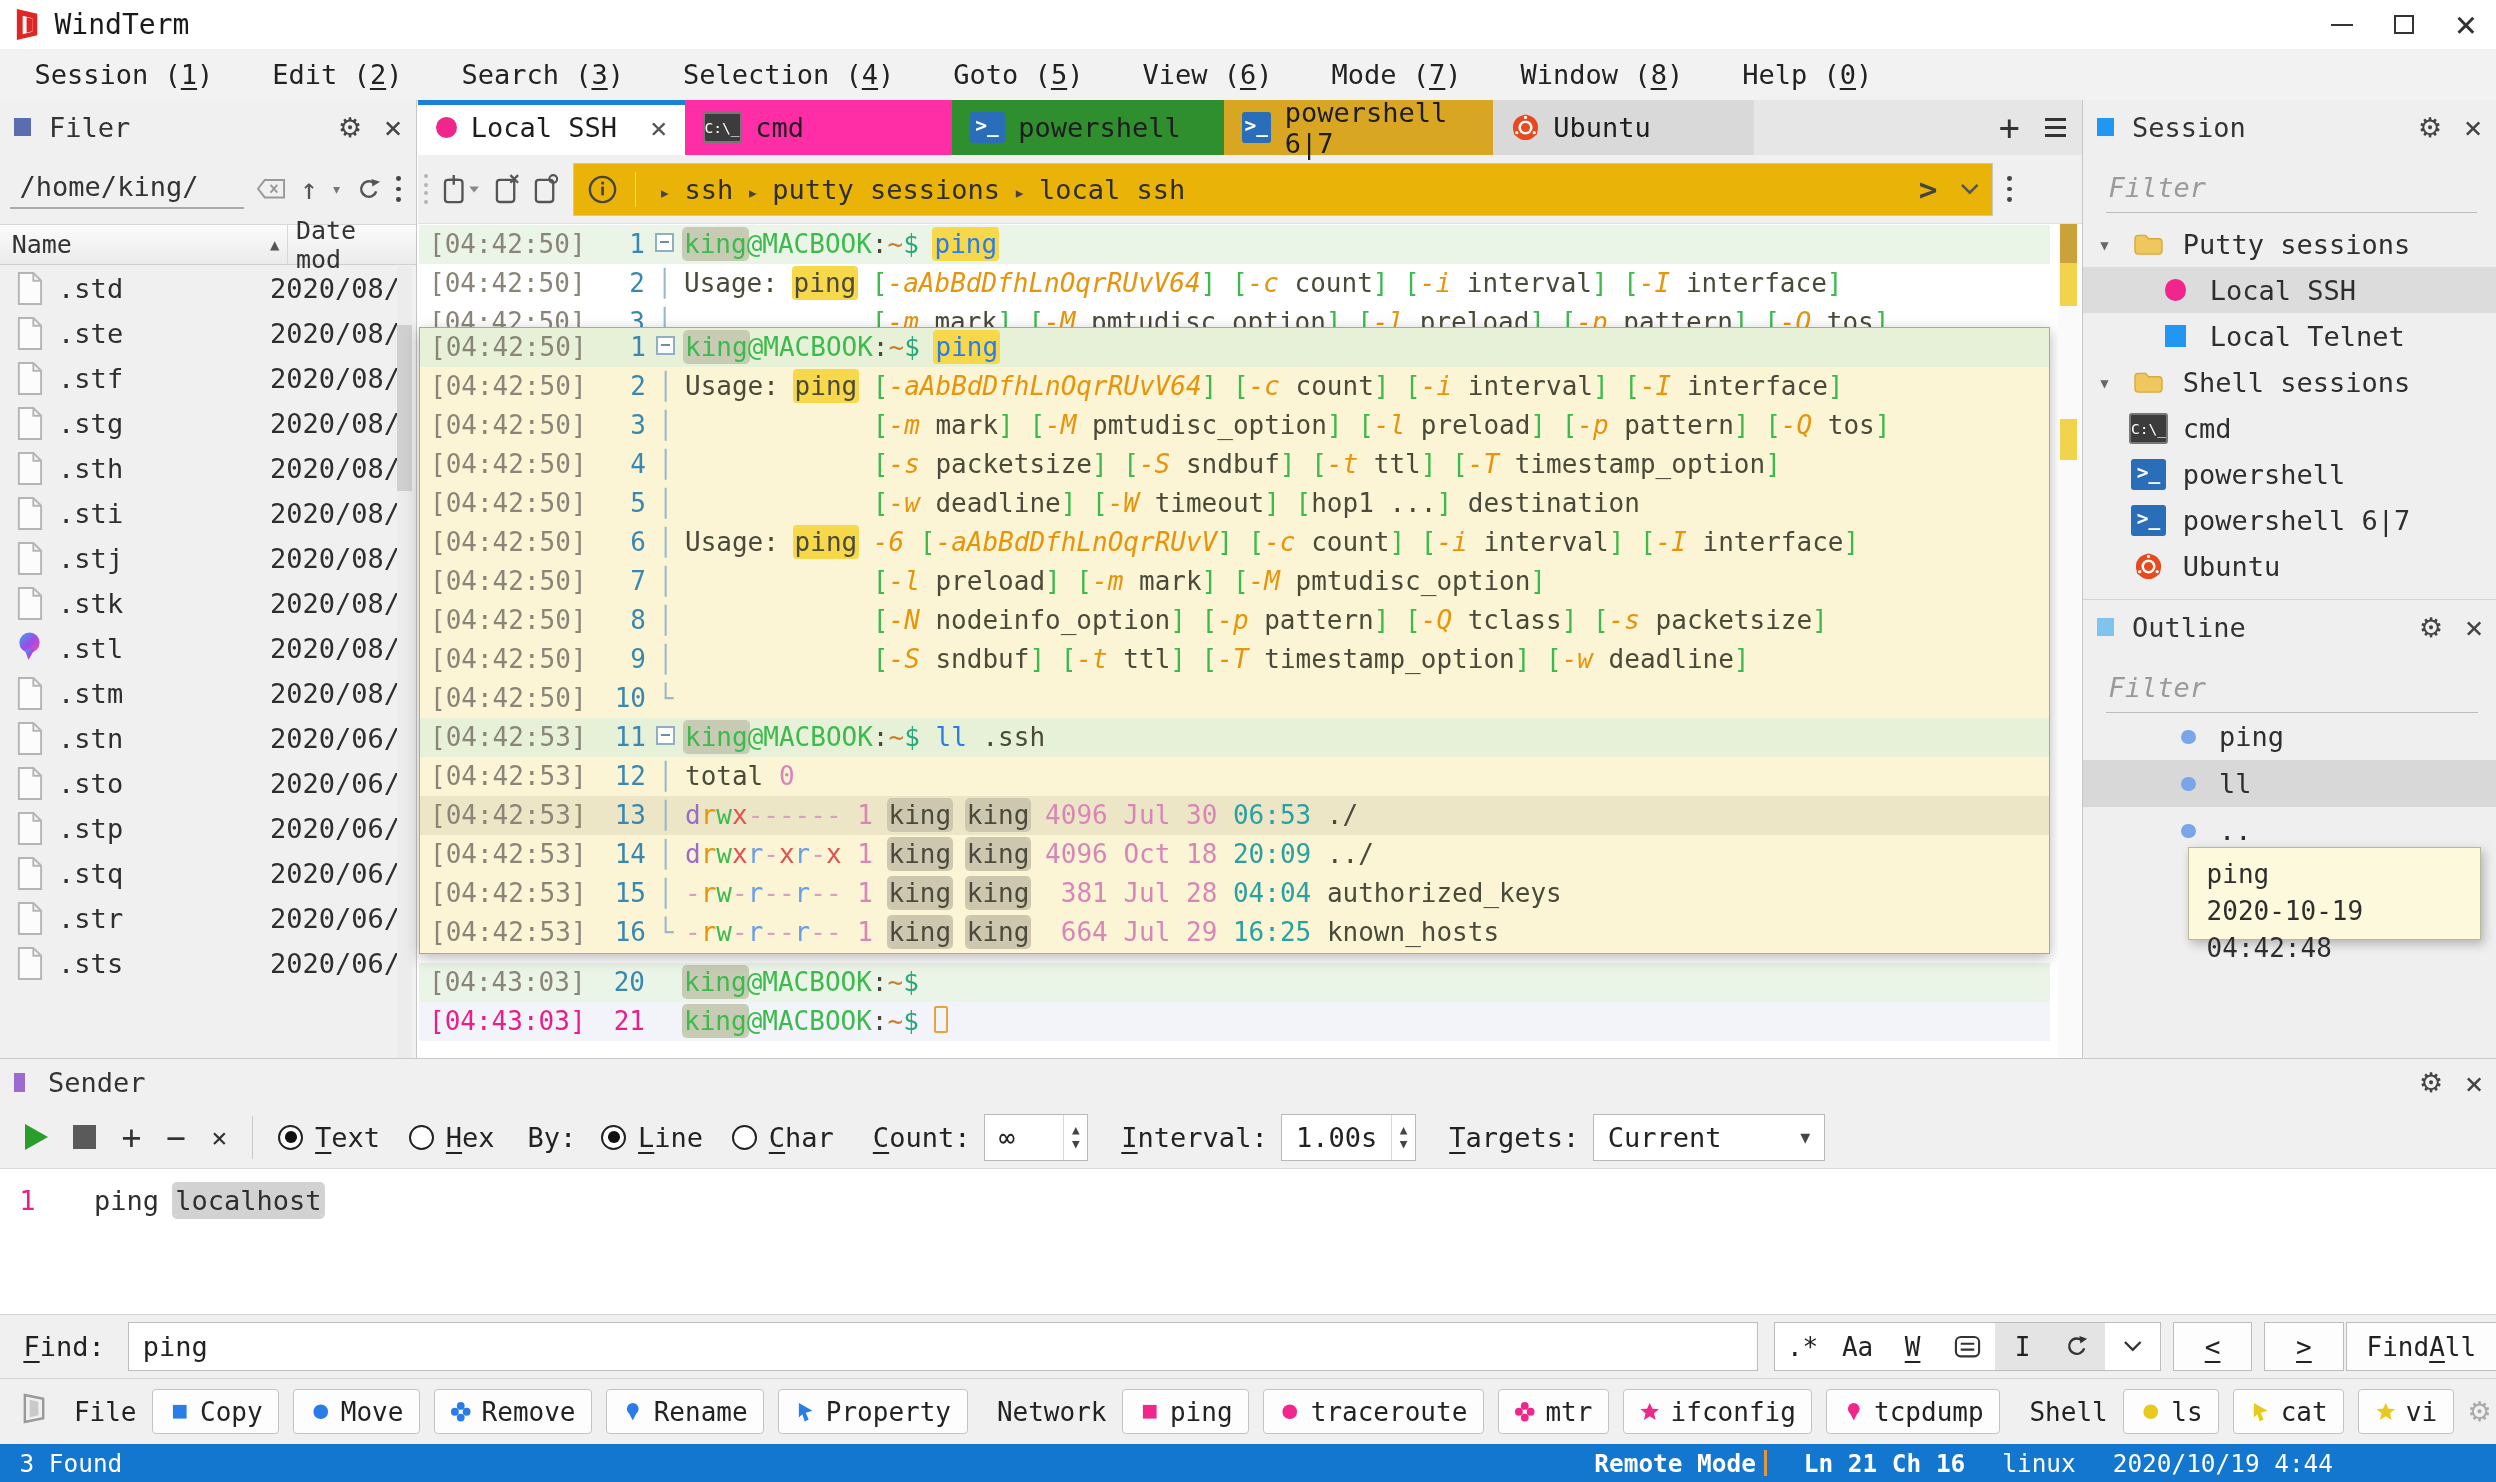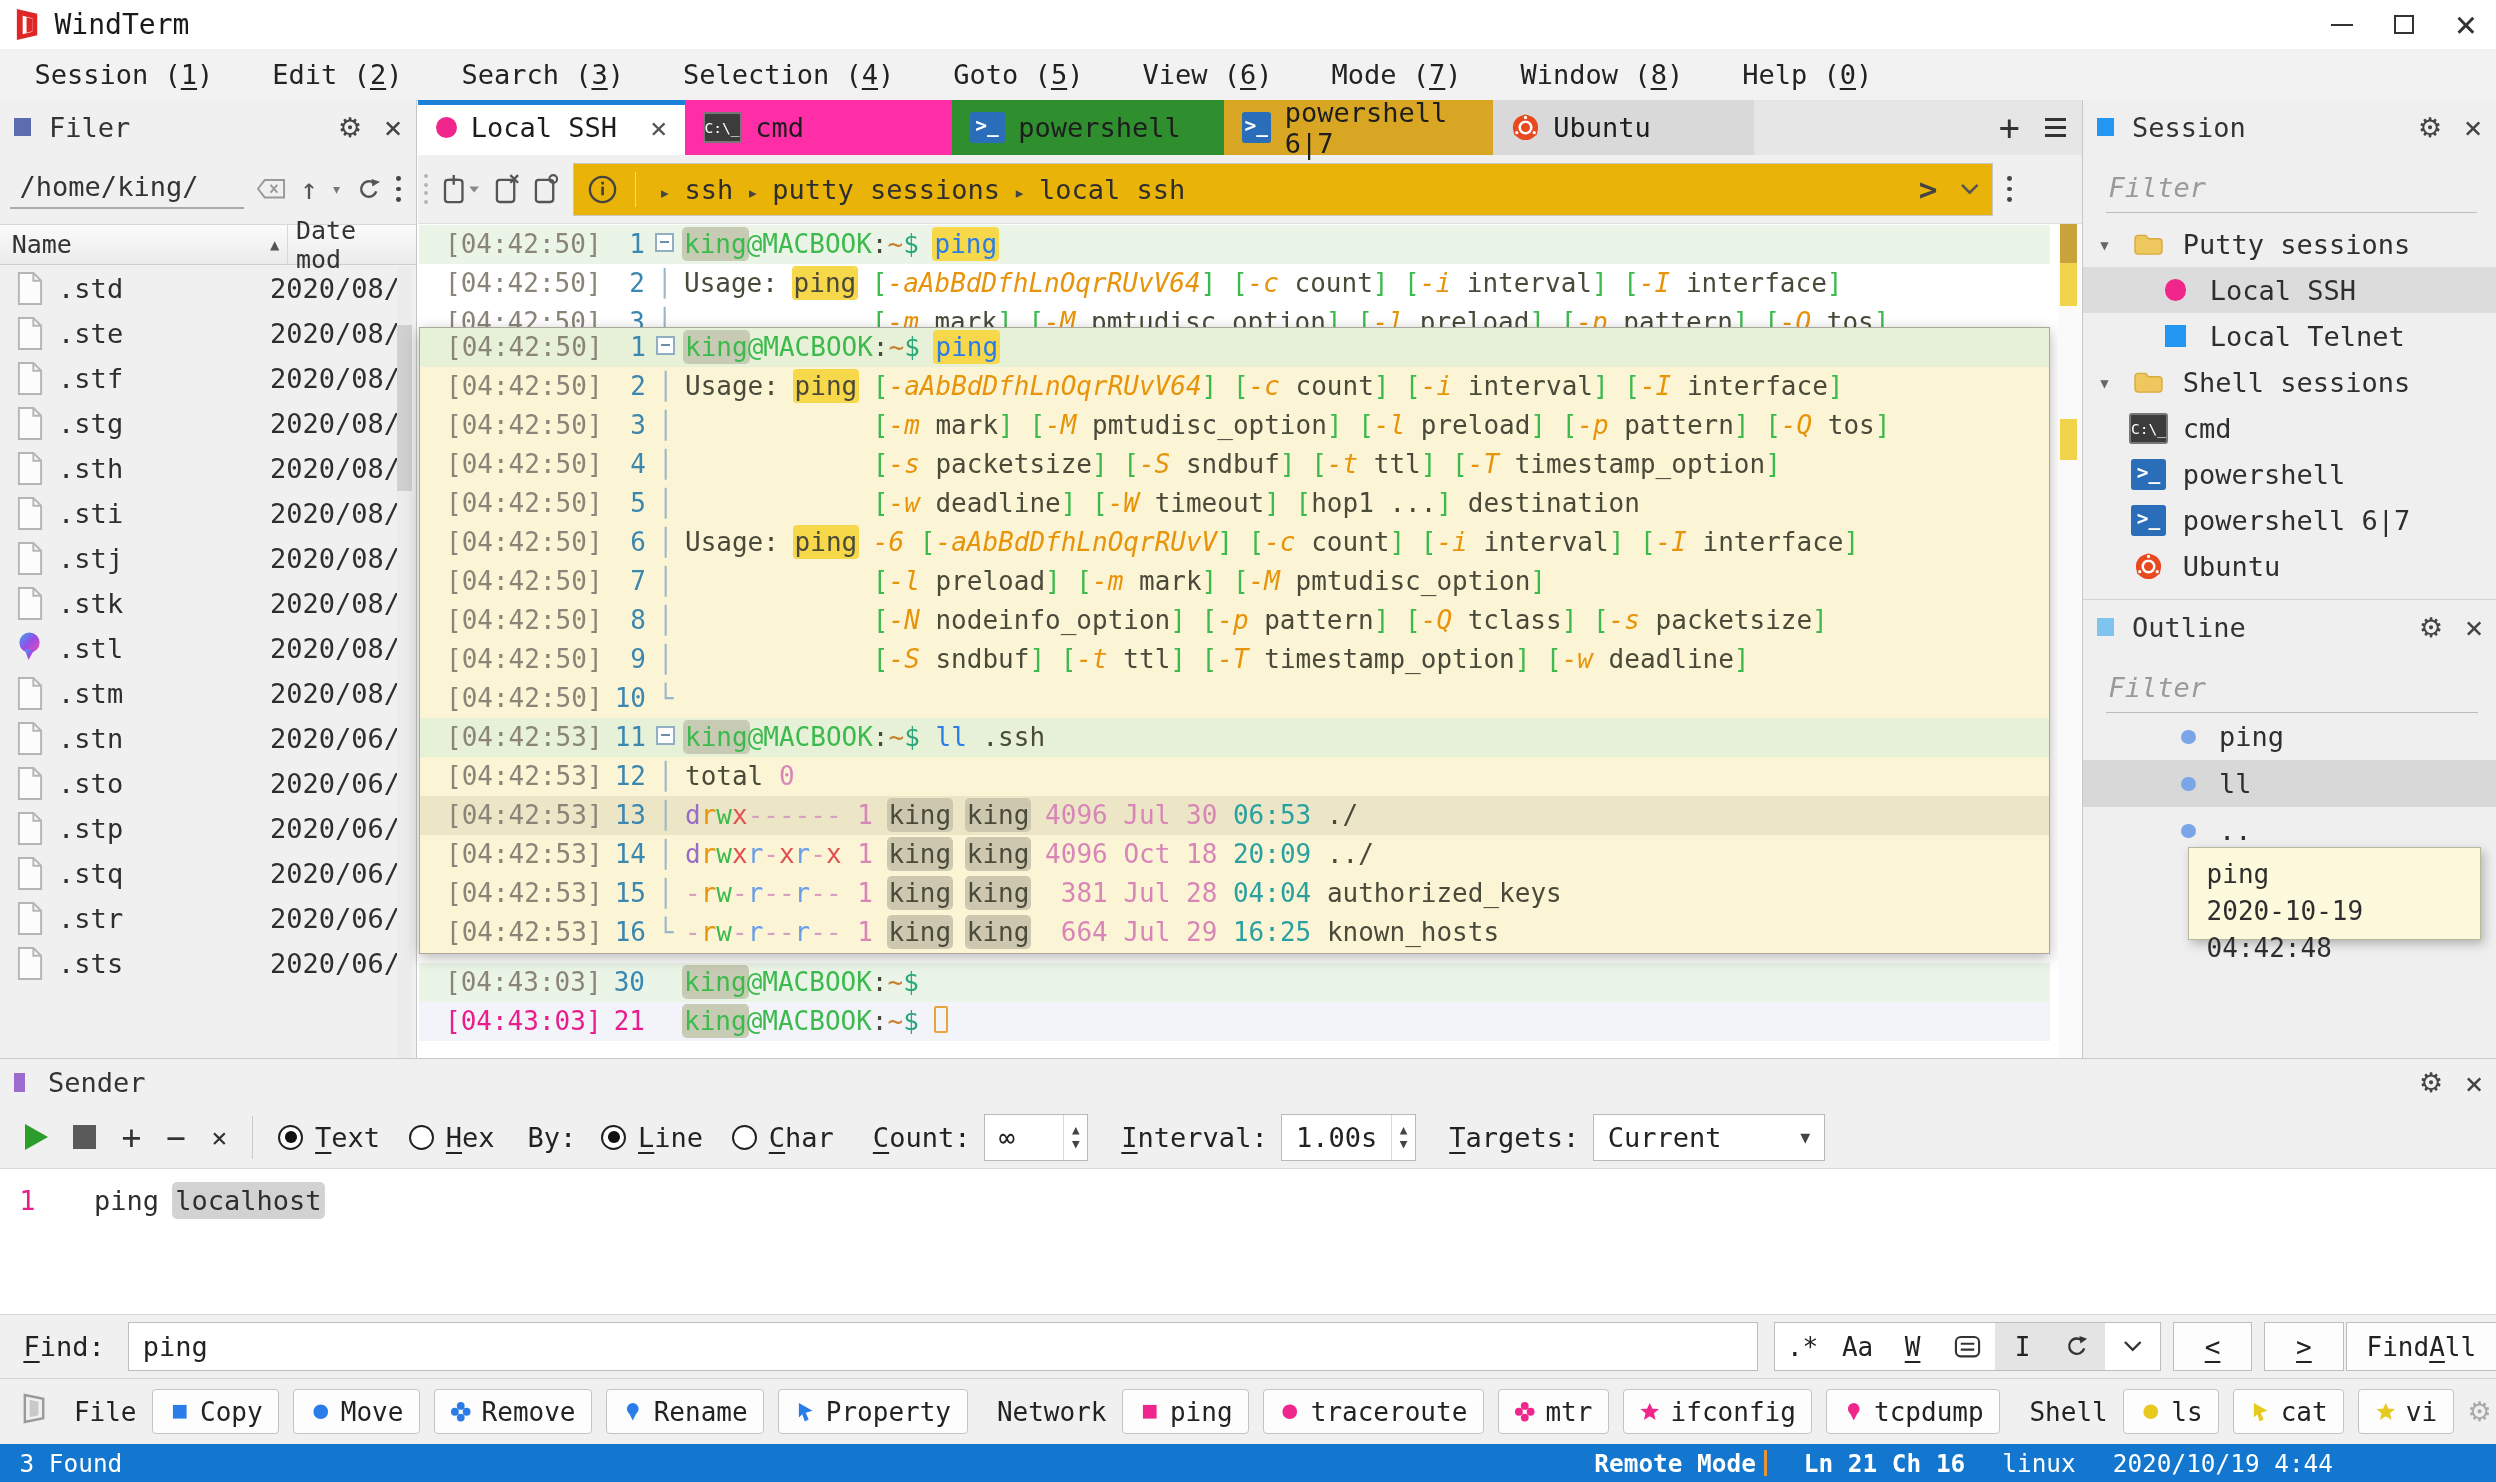--- a/index.html
+++ b/index.html
@@ -66,21 +66,21 @@
   #bc-right{margin-left:auto;display:flex;align-items:center;gap:21.5px;color:#444;}
   .send-arrow{font-size:31px;font-weight:bold;}
   #addr-kebab{margin:0 13.7px;}
   .kdots{display:inline-flex;flex-direction:column;gap:5.9px;}
   .kdots i{width:4.9px;height:4.9px;border-radius:50%;background:#444;}
   
   #termbody{position:absolute;left:0;top:124px;width:1664px;height:834px;background:#fff;}
   #scrollstrip{position:absolute;right:1px;top:0;width:23.4px;height:834px;background:#fafafa;}
   .smark{position:absolute;left:2px;width:17.6px;}
   .trow{display:flex;height:39px;line-height:39px;font-size:26px;white-space:pre;}
-  .t-ts{width:162px;padding-left:26px;color:#8a8578;}
+  .t-ts{width:162px;padding-left:10px;color:#8a8578;}
   .t-num{width:64px;text-align:right;color:#3a87b0;}
   .t-fold{width:39px;text-align:center;color:#9ab8cc;position:relative;}
   .fmark{display:inline-block;width:18.5px;height:18.5px;border:2px solid #92aec2;position:relative;vertical-align:middle;margin-top:-5.9px;background:#fff;}
   .fmark::after{content:"";position:absolute;left:2.9px;right:2.9px;top:5.9px;border-top:2px solid #6d8fa6;}
   .t-text{flex:1;}
   .bg-cmd{background:#e7f1d7;}
   .bg-cmd2{background:#ebf5e7;}
   .bg-hover{background:rgba(110,110,70,0.10);}
   .bg-cur{background:#f3f3fa;}
   .pink .t-ts,.pink .t-num{color:#e91e8c;}
@@ -514,21 +514,21 @@
           <i></i>
         </span>
     </div>
     <div id="termbody">
       <div id="topgroup">
           <div class="trow bg-cmd2"><span class="t-ts">[04:42:50]</span><span class="t-num">1</span><span class="t-fold"><span class="fmark"></span></span><span class="t-text"><span class="s-kb">king</span><span class="s-g">@MACBOOK</span><span class="s-pc">:</span><span class="s-pw">~</span><span class="s-pd">$</span><span class="s-t"> </span><span class="s-Y">ping</span></span></div>
           <div class="trow"><span class="t-ts">[04:42:50]</span><span class="t-num">2</span><span class="t-fold">│</span><span class="t-text"><span class="s-t">Usage: </span><span class="s-y">ping</span><span class="s-t"> </span><span class="s-b">[</span><span class="s-o">-aAbBdDfhLnOqrRUvV64</span><span class="s-b">]</span><span class="s-t"> </span><span class="s-b">[</span><span class="s-o">-c</span><span class="s-t"> count</span><span class="s-b">]</span><span class="s-t"> </span><span class="s-b">[</span><span class="s-o">-i</span><span class="s-t"> interval</span><span class="s-b">]</span><span class="s-t"> </span><span class="s-b">[</span><span class="s-o">-I</span><span class="s-t"> interface</span><span class="s-b">]</span></span></div>
           <div class="trow"><span class="t-ts">[04:42:50]</span><span class="t-num">3</span><span class="t-fold">│</span><span class="t-text"><span class="s-t">            </span><span class="s-b">[</span><span class="s-o">-m</span><span class="s-t"> mark</span><span class="s-b">]</span><span class="s-t"> </span><span class="s-b">[</span><span class="s-o">-M</span><span class="s-t"> pmtudisc_option</span><span class="s-b">]</span><span class="s-t"> </span><span class="s-b">[</span><span class="s-o">-l</span><span class="s-t"> preload</span><span class="s-b">]</span><span class="s-t"> </span><span class="s-b">[</span><span class="s-o">-p</span><span class="s-t"> pattern</span><span class="s-b">]</span><span class="s-t"> </span><span class="s-b">[</span><span class="s-o">-Q</span><span class="s-t"> tos</span><span class="s-b">]</span></span></div>
         </div>
       <div id="botgroup">
-          <div class="trow bg-cmd2"><span class="t-ts">[04:43:03]</span><span class="t-num">30</span><span class="t-fold"></span><span class="t-text"><span class="s-kb">king</span><span class="s-g">@MACBOOK</span><span class="s-pc">:</span><span class="s-pw">~</span><span class="s-pd">$</span></span></div>
+          <div class="trow bg-cmd2"><span class="t-ts">[04:43:03]</span><span class="t-num">20</span><span class="t-fold"></span><span class="t-text"><span class="s-kb">king</span><span class="s-g">@MACBOOK</span><span class="s-pc">:</span><span class="s-pw">~</span><span class="s-pd">$</span></span></div>
           <div class="trow bg-cur pink"><span class="t-ts">[04:43:03]</span><span class="t-num">21</span><span class="t-fold"></span><span class="t-text"><span class="s-kb">king</span><span class="s-g">@MACBOOK</span><span class="s-pc">:</span><span class="s-pw">~</span><span class="s-pd">$</span><span class="s-t"> </span><span class="s-cur"></span></span></div>
         </div>
       <div id="overlay">
           <div class="trow bg-cmd"><span class="t-ts">[04:42:50]</span><span class="t-num">1</span><span class="t-fold"><span class="fmark"></span></span><span class="t-text"><span class="s-kb">king</span><span class="s-g">@MACBOOK</span><span class="s-pc">:</span><span class="s-pw">~</span><span class="s-pd">$</span><span class="s-t"> </span><span class="s-Y">ping</span></span></div>
           <div class="trow"><span class="t-ts">[04:42:50]</span><span class="t-num">2</span><span class="t-fold">│</span><span class="t-text"><span class="s-t">Usage: </span><span class="s-y">ping</span><span class="s-t"> </span><span class="s-b">[</span><span class="s-o">-aAbBdDfhLnOqrRUvV64</span><span class="s-b">]</span><span class="s-t"> </span><span class="s-b">[</span><span class="s-o">-c</span><span class="s-t"> count</span><span class="s-b">]</span><span class="s-t"> </span><span class="s-b">[</span><span class="s-o">-i</span><span class="s-t"> interval</span><span class="s-b">]</span><span class="s-t"> </span><span class="s-b">[</span><span class="s-o">-I</span><span class="s-t"> interface</span><span class="s-b">]</span></span></div>
           <div class="trow"><span class="t-ts">[04:42:50]</span><span class="t-num">3</span><span class="t-fold">│</span><span class="t-text"><span class="s-t">            </span><span class="s-b">[</span><span class="s-o">-m</span><span class="s-t"> mark</span><span class="s-b">]</span><span class="s-t"> </span><span class="s-b">[</span><span class="s-o">-M</span><span class="s-t"> pmtudisc_option</span><span class="s-b">]</span><span class="s-t"> </span><span class="s-b">[</span><span class="s-o">-l</span><span class="s-t"> preload</span><span class="s-b">]</span><span class="s-t"> </span><span class="s-b">[</span><span class="s-o">-p</span><span class="s-t"> pattern</span><span class="s-b">]</span><span class="s-t"> </span><span class="s-b">[</span><span class="s-o">-Q</span><span class="s-t"> tos</span><span class="s-b">]</span></span></div>
           <div class="trow"><span class="t-ts">[04:42:50]</span><span class="t-num">4</span><span class="t-fold">│</span><span class="t-text"><span class="s-t">            </span><span class="s-b">[</span><span class="s-o">-s</span><span class="s-t"> packetsize</span><span class="s-b">]</span><span class="s-t"> </span><span class="s-b">[</span><span class="s-o">-S</span><span class="s-t"> sndbuf</span><span class="s-b">]</span><span class="s-t"> </span><span class="s-b">[</span><span class="s-o">-t</span><span class="s-t"> ttl</span><span class="s-b">]</span><span class="s-t"> </span><span class="s-b">[</span><span class="s-o">-T</span><span class="s-t"> timestamp_option</span><span class="s-b">]</span></span></div>
           <div class="trow"><span class="t-ts">[04:42:50]</span><span class="t-num">5</span><span class="t-fold">│</span><span class="t-text"><span class="s-t">            </span><span class="s-b">[</span><span class="s-o">-w</span><span class="s-t"> deadline</span><span class="s-b">]</span><span class="s-t"> </span><span class="s-b">[</span><span class="s-o">-W</span><span class="s-t"> timeout</span><span class="s-b">]</span><span class="s-t"> </span><span class="s-b">[</span><span class="s-t">hop1 ...</span><span class="s-b">]</span><span class="s-t"> destination</span></span></div>
           <div class="trow"><span class="t-ts">[04:42:50]</span><span class="t-num">6</span><span class="t-fold">│</span><span class="t-text"><span class="s-t">Usage: </span><span class="s-y">ping</span><span class="s-t"> </span><span class="s-o">-6</span><span class="s-t"> </span><span class="s-b">[</span><span class="s-o">-aAbBdDfhLnOqrRUvV</span><span class="s-b">]</span><span class="s-t"> </span><span class="s-b">[</span><span class="s-o">-c</span><span class="s-t"> count</span><span class="s-b">]</span><span class="s-t"> </span><span class="s-b">[</span><span class="s-o">-i</span><span class="s-t"> interval</span><span class="s-b">]</span><span class="s-t"> </span><span class="s-b">[</span><span class="s-o">-I</span><span class="s-t"> interface</span><span class="s-b">]</span></span></div>
           <div class="trow"><span class="t-ts">[04:42:50]</span><span class="t-num">7</span><span class="t-fold">│</span><span class="t-text"><span class="s-t">            </span><span class="s-b">[</span><span class="s-o">-l</span><span class="s-t"> preload</span><span class="s-b">]</span><span class="s-t"> </span><span class="s-b">[</span><span class="s-o">-m</span><span class="s-t"> mark</span><span class="s-b">]</span><span class="s-t"> </span><span class="s-b">[</span><span class="s-o">-M</span><span class="s-t"> pmtudisc_option</span><span class="s-b">]</span></span></div>

